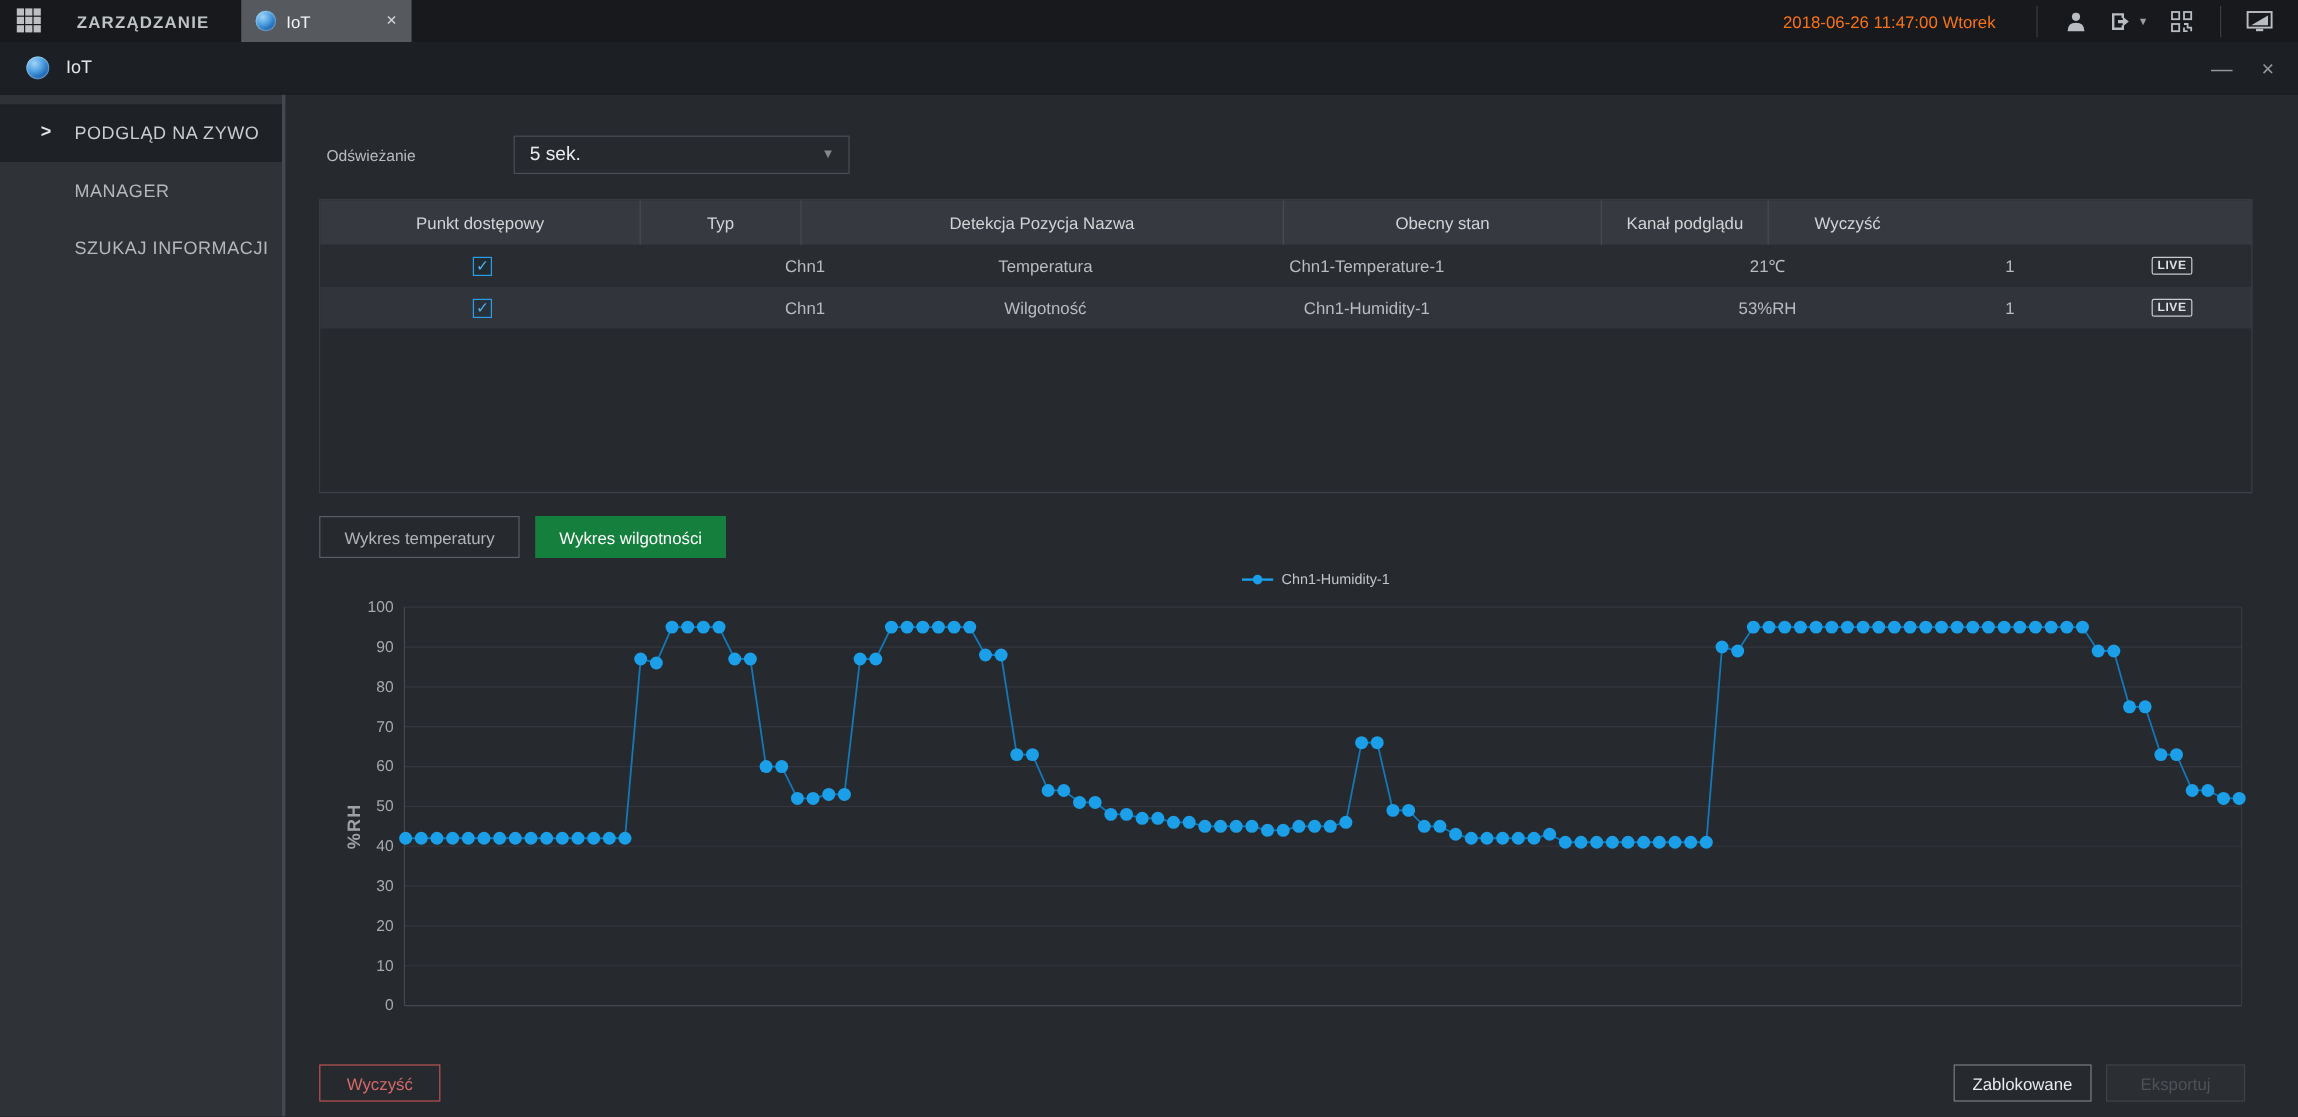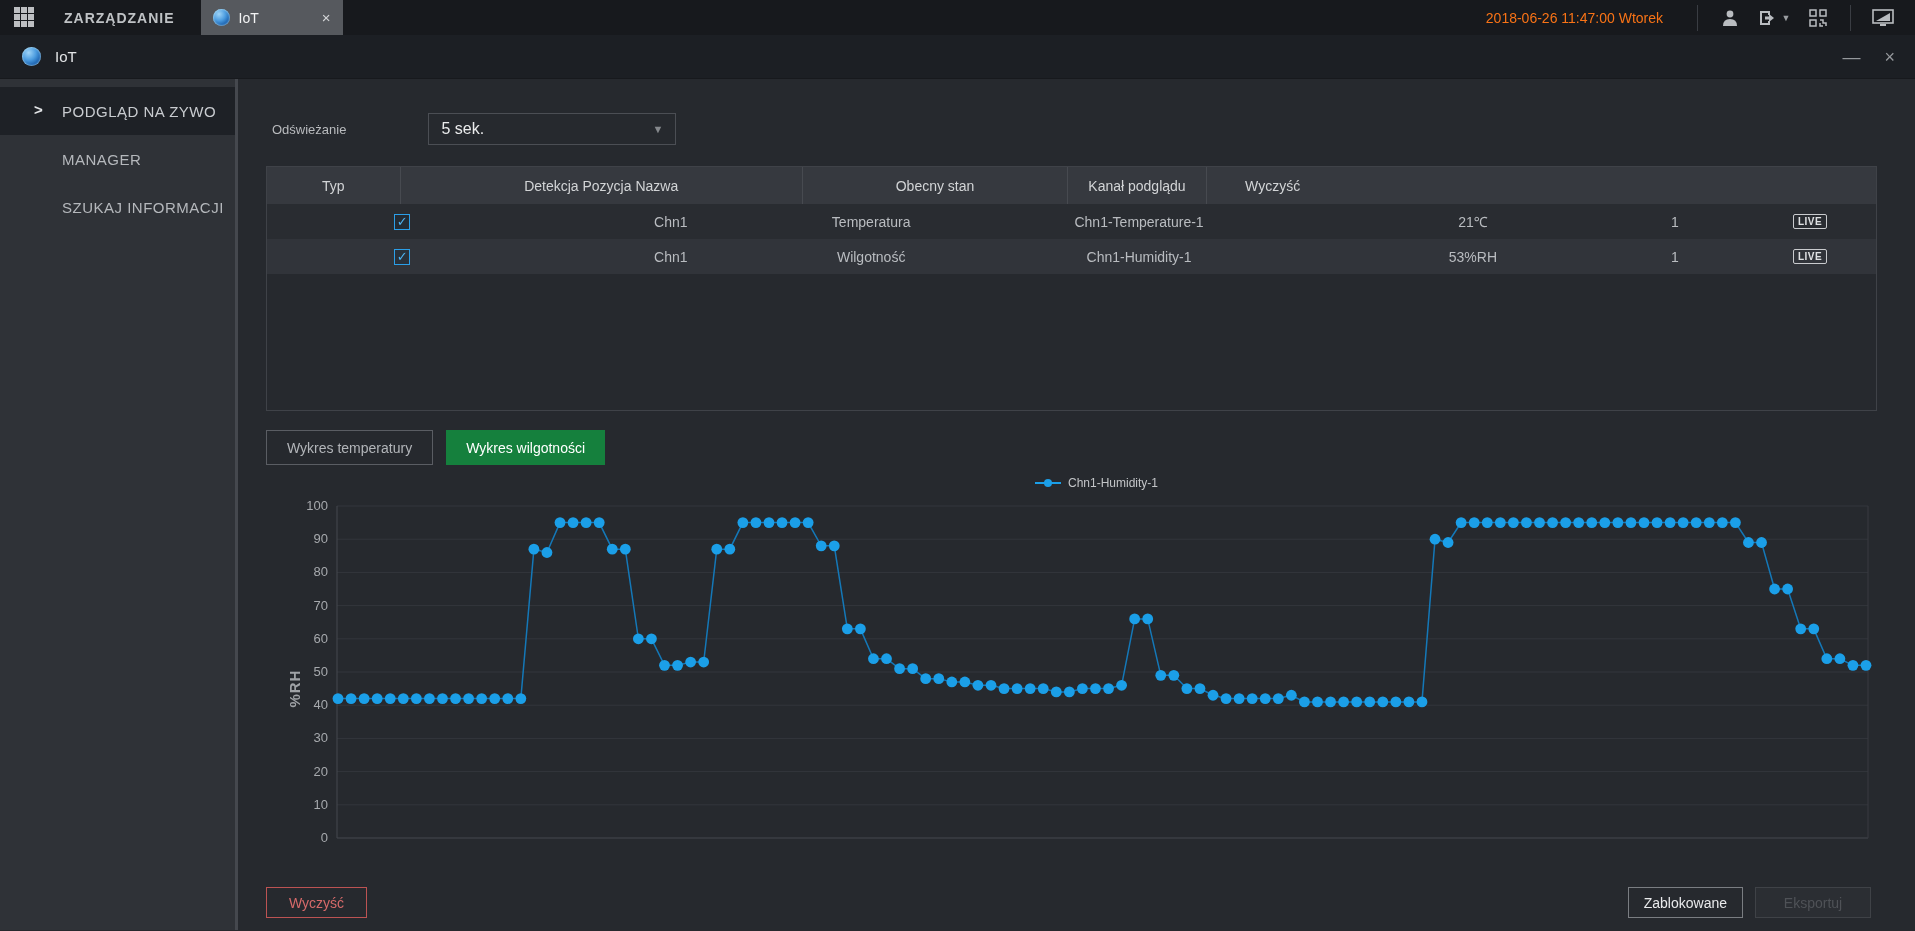--- a/index.html
+++ b/index.html
@@ -33,21 +33,21 @@
   .side-item { height:48px; display:flex; align-items:center; padding-left:62px; font-size:15px; letter-spacing:.5px; color:#b5b8bc; position:relative; cursor:pointer; }
   .side-item.selected { background:#1e2126; color:#c9ccd0; }
   .side-item.selected .chev { display:block; }
   .chev { display:none; position:absolute; left:34px; top:14px; color:#e4e6e8; font-size:15px; font-weight:bold; }
 
   .content { flex:1; position:relative; padding:34px 12px 0 28px; background:#26292e; }
 
   
   .refresh-row { display:flex; align-items:center; margin-bottom:21px; }
   .refresh-label { font-size:13px; color:#b9bbbe; margin-left:6px; }
-  .dropdown { width:248px; height:32px; border:1px solid #4b4e54; display:flex; align-items:center; padding:0 12px; margin-left:82px; cursor:pointer; }
+  .dropdown { width:280px; height:32px; border:1px solid #4b4e54; display:flex; align-items:center; padding:0 12px; margin-left:82px; cursor:pointer; }
   .dropdown .val { color:#eaebec; font-size:16px; }
   .dropdown .caret { margin-left:auto; color:#85888c; font-size:11px; }
 
   
   .data-table { width:1611px; border:1px solid #3f4248; }
   .thead { display:flex; height:37px; background:#36393f; }
   .th { display:flex; align-items:center; justify-content:center; font-size:14px; color:#d2d4d6; border-right:1px solid #474a50; }
   .th:last-child { border-right:none; }
   .tr { display:flex; height:35px; }
   .tr.odd  { background:#292c31; }
@@ -165,20 +165,21 @@
     <div class="refresh-row">
       <span class="refresh-label">Odświeżanie</span>
       <div class="dropdown">
         <span class="val">5 sek.</span>
         <span class="caret">▼</span>
       </div>
     </div>
 
     <div class="data-table">
       <div class="thead" id="thead">
+          <div class="th c1">Punkt dostępowy</div>
           <div class="th c2">Typ</div>
           <div class="th c3">Detekcja Pozycja Nazwa</div>
           <div class="th c4">Obecny stan</div>
           <div class="th c5">Kanał podglądu</div>
           <div class="th c6">Wyczyść</div>
         </div>
       <div id="tbody">
           <div class="tr odd">
             <div class="td c0">
               <div class="cbx">✓</div>

